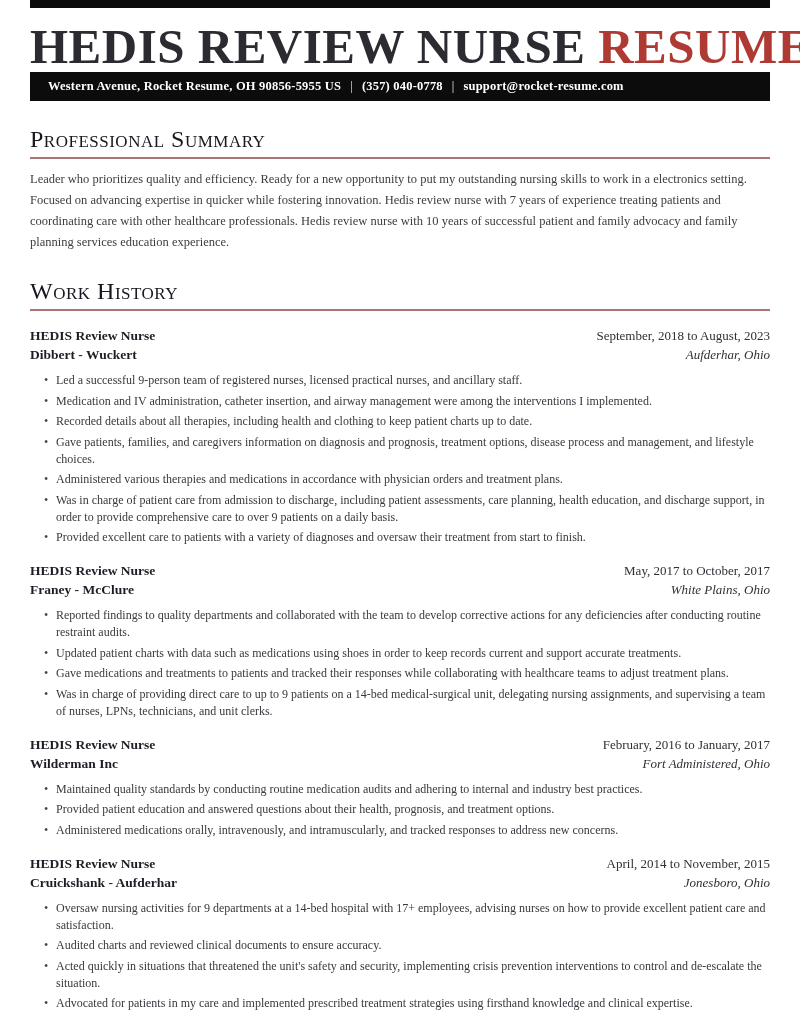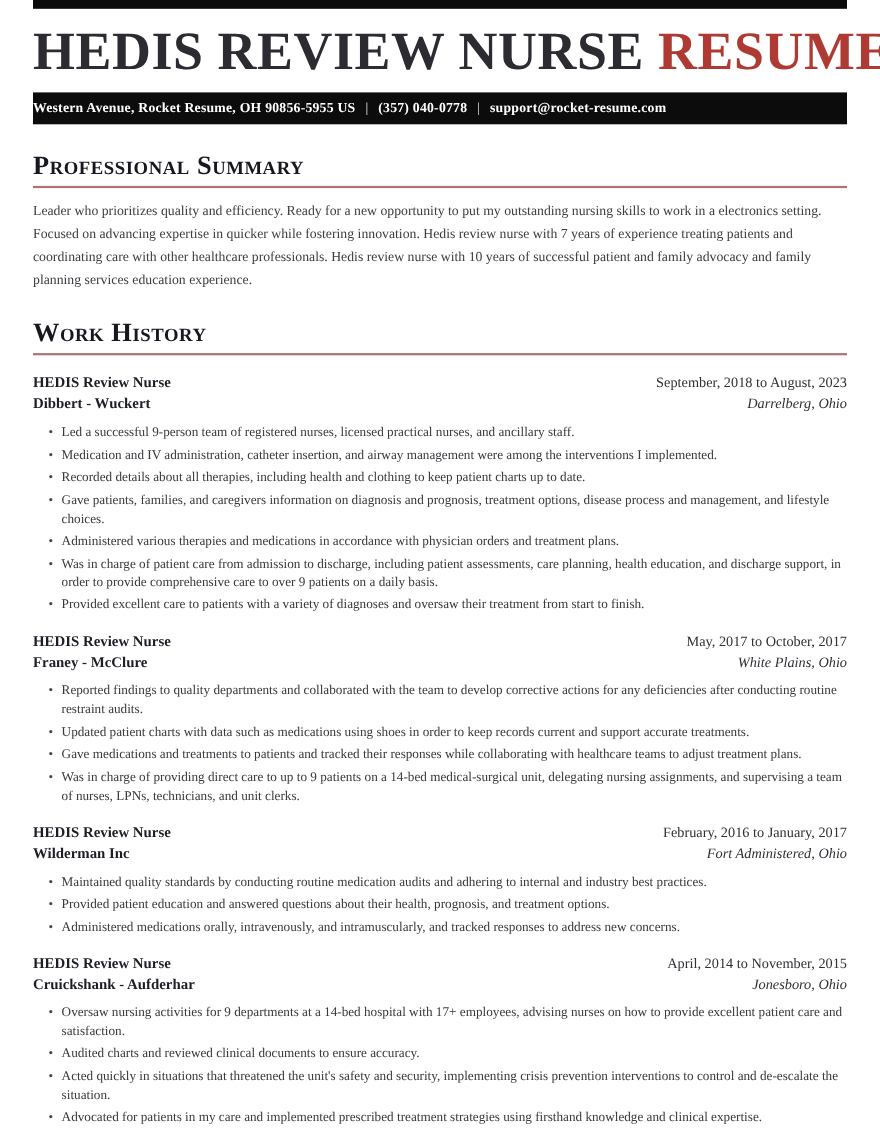--- a/index.html
+++ b/index.html
@@ -25,40 +25,40 @@
     margin: 17px 0 0 0;
     font-size: 49px;
     line-height: 44px;
     font-weight: bold;
     letter-spacing: 0.5px;
     color: #2b2b31;
     white-space: nowrap;
   }
   h1.title .accent { color: #ae3a33; }
   .contact-bar {
-    margin-top: 15px;
+    margin-top: 3px;
     background: #0c0c0c;
     color: #ffffff;
     height: 29px;
     line-height: 29px;
     font-size: 12.5px;
     font-weight: bold;
-    padding-left: 0;
+    padding-left: 18px;
     letter-spacing: 0.2px;
   }
   .contact-bar .sep {
     font-weight: normal;
     padding: 0 9px;
     color: #e8e8e8;
   }
   section { margin-top: 25px; }
   h2.section-heading {
     margin: 0;
     font-variant: small-caps;
-    font-weight: bold;
+    font-weight: normal;
     font-size: 24px;
     line-height: 26px;
     letter-spacing: 0.5px;
     color: #17171f;
   }
   .rule {
     margin-top: 5px;
     height: 2px;
     background: #ac7375;
   }
@@ -133,21 +133,21 @@
     <h2 class="section-heading">Work History</h2>
     <div class="rule"></div>
 
     <div class="job">
       <div class="row">
         <span class="job-title">HEDIS Review Nurse</span>
         <span class="job-dates">September, 2018 to August, 2023</span>
       </div>
       <div class="row">
         <span class="job-company">Dibbert - Wuckert</span>
-        <span class="job-location">Darrelberg, Ohio</span>
+        <span class="job-location">Aufderhar, Ohio</span>
       </div>
       <ul class="bullets">
         <li>Led a successful 9-person team of registered nurses, licensed practical nurses, and ancillary staff.</li>
         <li>Medication and IV administration, catheter insertion, and airway management were among the interventions I implemented.</li>
         <li>Recorded details about all therapies, including health and clothing to keep patient charts up to date.</li>
         <li>Gave patients, families, and caregivers information on diagnosis and prognosis, treatment options, disease process and management, and lifestyle choices.</li>
         <li>Administered various therapies and medications in accordance with physician orders and treatment plans.</li>
         <li>Was in charge of patient care from admission to discharge, including patient assessments, care planning, health education, and discharge support, in order to provide comprehensive care to over 9 patients on a daily basis.</li>
         <li>Provided excellent care to patients with a variety of diagnoses and oversaw their treatment from start to finish.</li>
       </ul>

